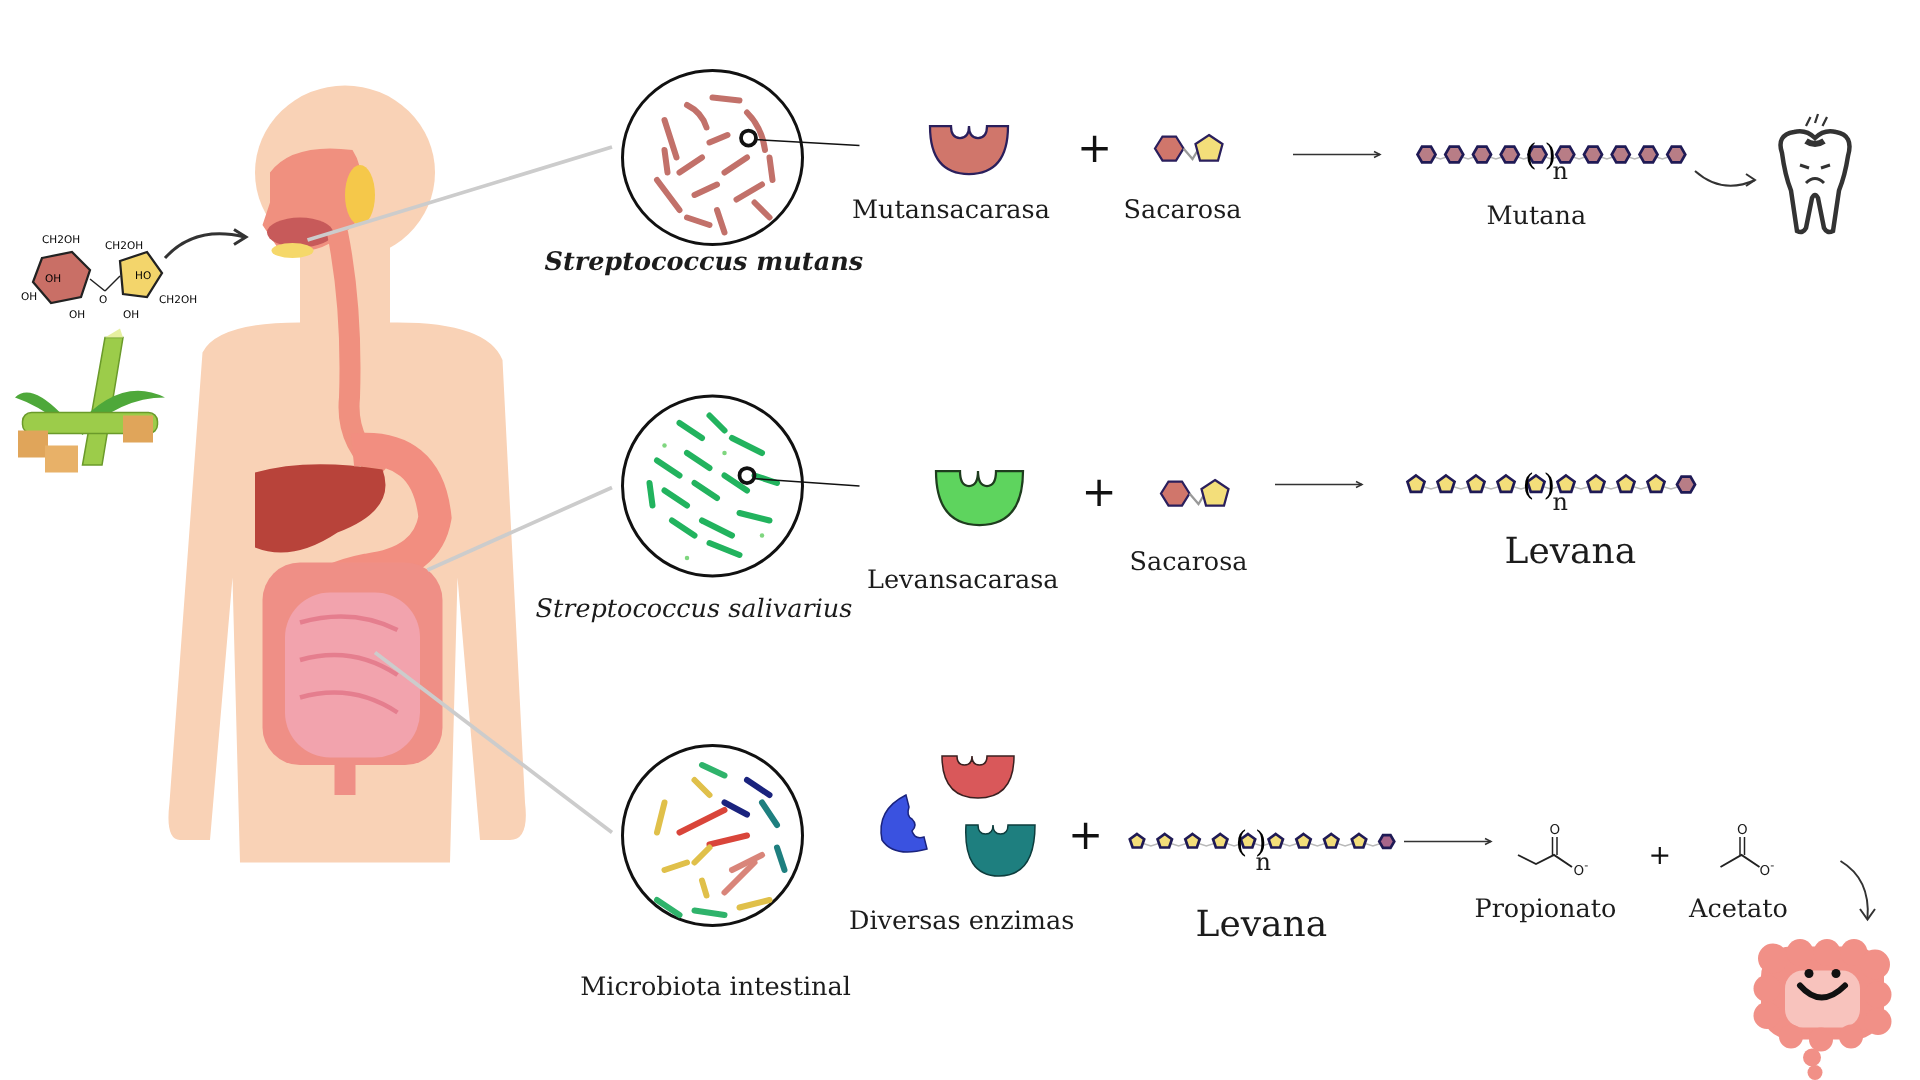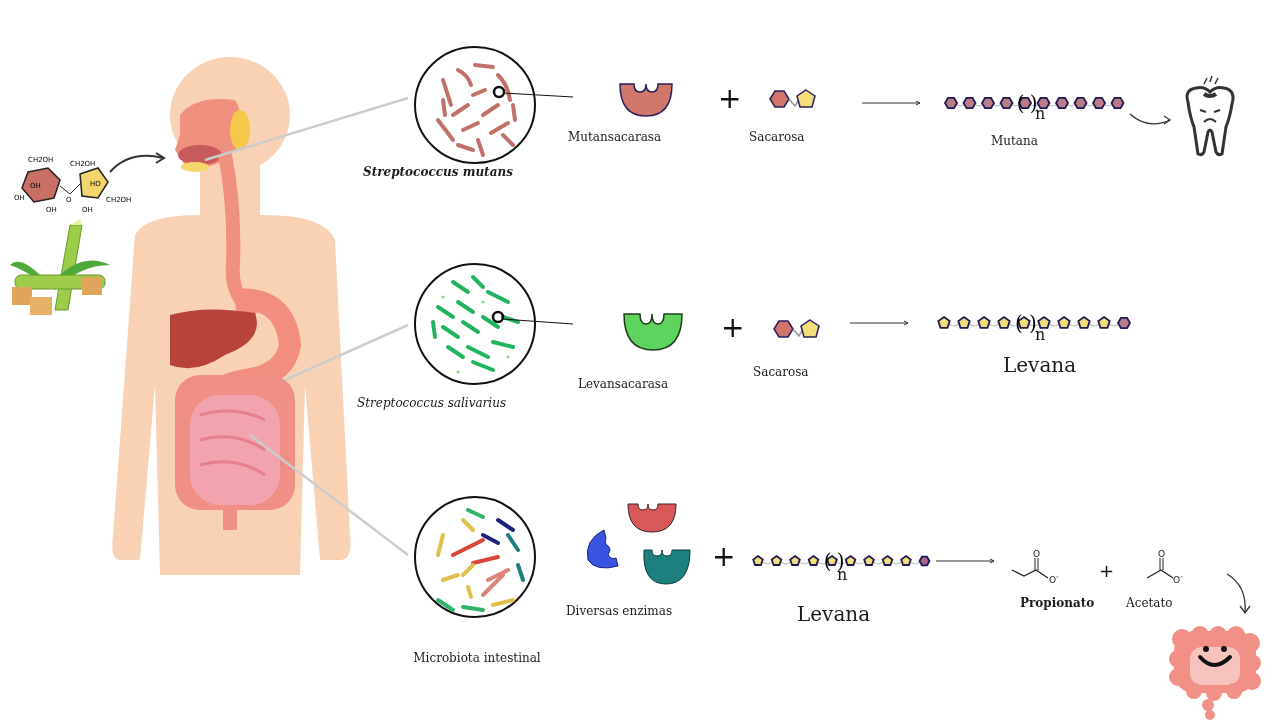--- a/index.html
+++ b/index.html
@@ -1,19 +1,19 @@
 <!DOCTYPE html>
 <html><head>
 <meta charset="utf-8">
 <style>
   html,body{margin:0;padding:0;background:#ffffff;}
   body{width:1280px;height:720px;position:relative;overflow:hidden;font-family:"DejaVu Serif","Liberation Serif",serif;color:#1a1a1a;}
   .abs{position:absolute;}
-  .lbl{position:absolute;font-family:"DejaVu Serif","Liberation Serif",serif;font-size:12px;white-space:nowrap;color:#1c1c1c;}
-  .lbl.big{font-size:20px;text-align:center;}
+  .lbl{position:absolute;font-family:"DejaVu Serif","Liberation Serif",serif;font-size:17px;white-space:nowrap;color:#1c1c1c;}
+  .lbl.big{font-size:24px;text-align:center;}
   .it{font-style:italic;}
   .plus{position:absolute;font-family:"DejaVu Sans","Liberation Sans",sans-serif;font-size:28px;color:#111;}
   .plus.small{font-size:18px;}
   svg{position:absolute;overflow:visible;}
   .center{text-align:center;}
 </style>
 </head>
 <body>
 
 <svg style="left:10px;top:150px;" width="120" height="70" viewBox="0 0 120 70">
@@ -273,21 +273,21 @@
   <path d="M54,3 L58,5 L54,7" fill="none" stroke="#333"></path>
 </svg>
 
 <svg style="left:1010px;top:552px;" width="55" height="35" viewBox="0 0 55 35">
   <path d="M2,18 L14,24 L26,18 L38,26" fill="none" stroke="#222" stroke-width="1.3"></path>
   <line x1="25" y1="18" x2="25" y2="6" stroke="#222"></line>
     <line x1="28" y1="18" x2="28" y2="6" stroke="#222"></line>
 </svg>
 <div class="abs" style="left:1033px;top:549px;font-size:9px;font-family:'DejaVu Sans',sans-serif;">O</div>
 <div class="abs" style="left:1049px;top:572px;font-size:9px;font-family:'DejaVu Sans',sans-serif;"><span>O</span><sup>-</sup></div>
-<div class="lbl" style="left:1020px;top:596px;font-weight:bold;">Propionato</div>
+<div class="lbl" style="left:983px;top:596px;">Propionato</div>
 
 <div class="plus small" style="left:1099px;top:560px;">+</div>
 
 <svg style="left:1145px;top:552px;" width="45" height="35" viewBox="0 0 45 35">
   <path d="M2,26 L16,18 L28,26" fill="none" stroke="#222" stroke-width="1.3"></path>
   <line x1="15" y1="18" x2="15" y2="6" stroke="#222"></line>
     <line x1="18" y1="18" x2="18" y2="6" stroke="#222"></line>
 </svg>
 <div class="abs" style="left:1158px;top:549px;font-size:9px;font-family:'DejaVu Sans',sans-serif;">O</div>
 <div class="abs" style="left:1173px;top:572px;font-size:9px;font-family:'DejaVu Sans',sans-serif;"><span>O</span><sup>-</sup></div>

